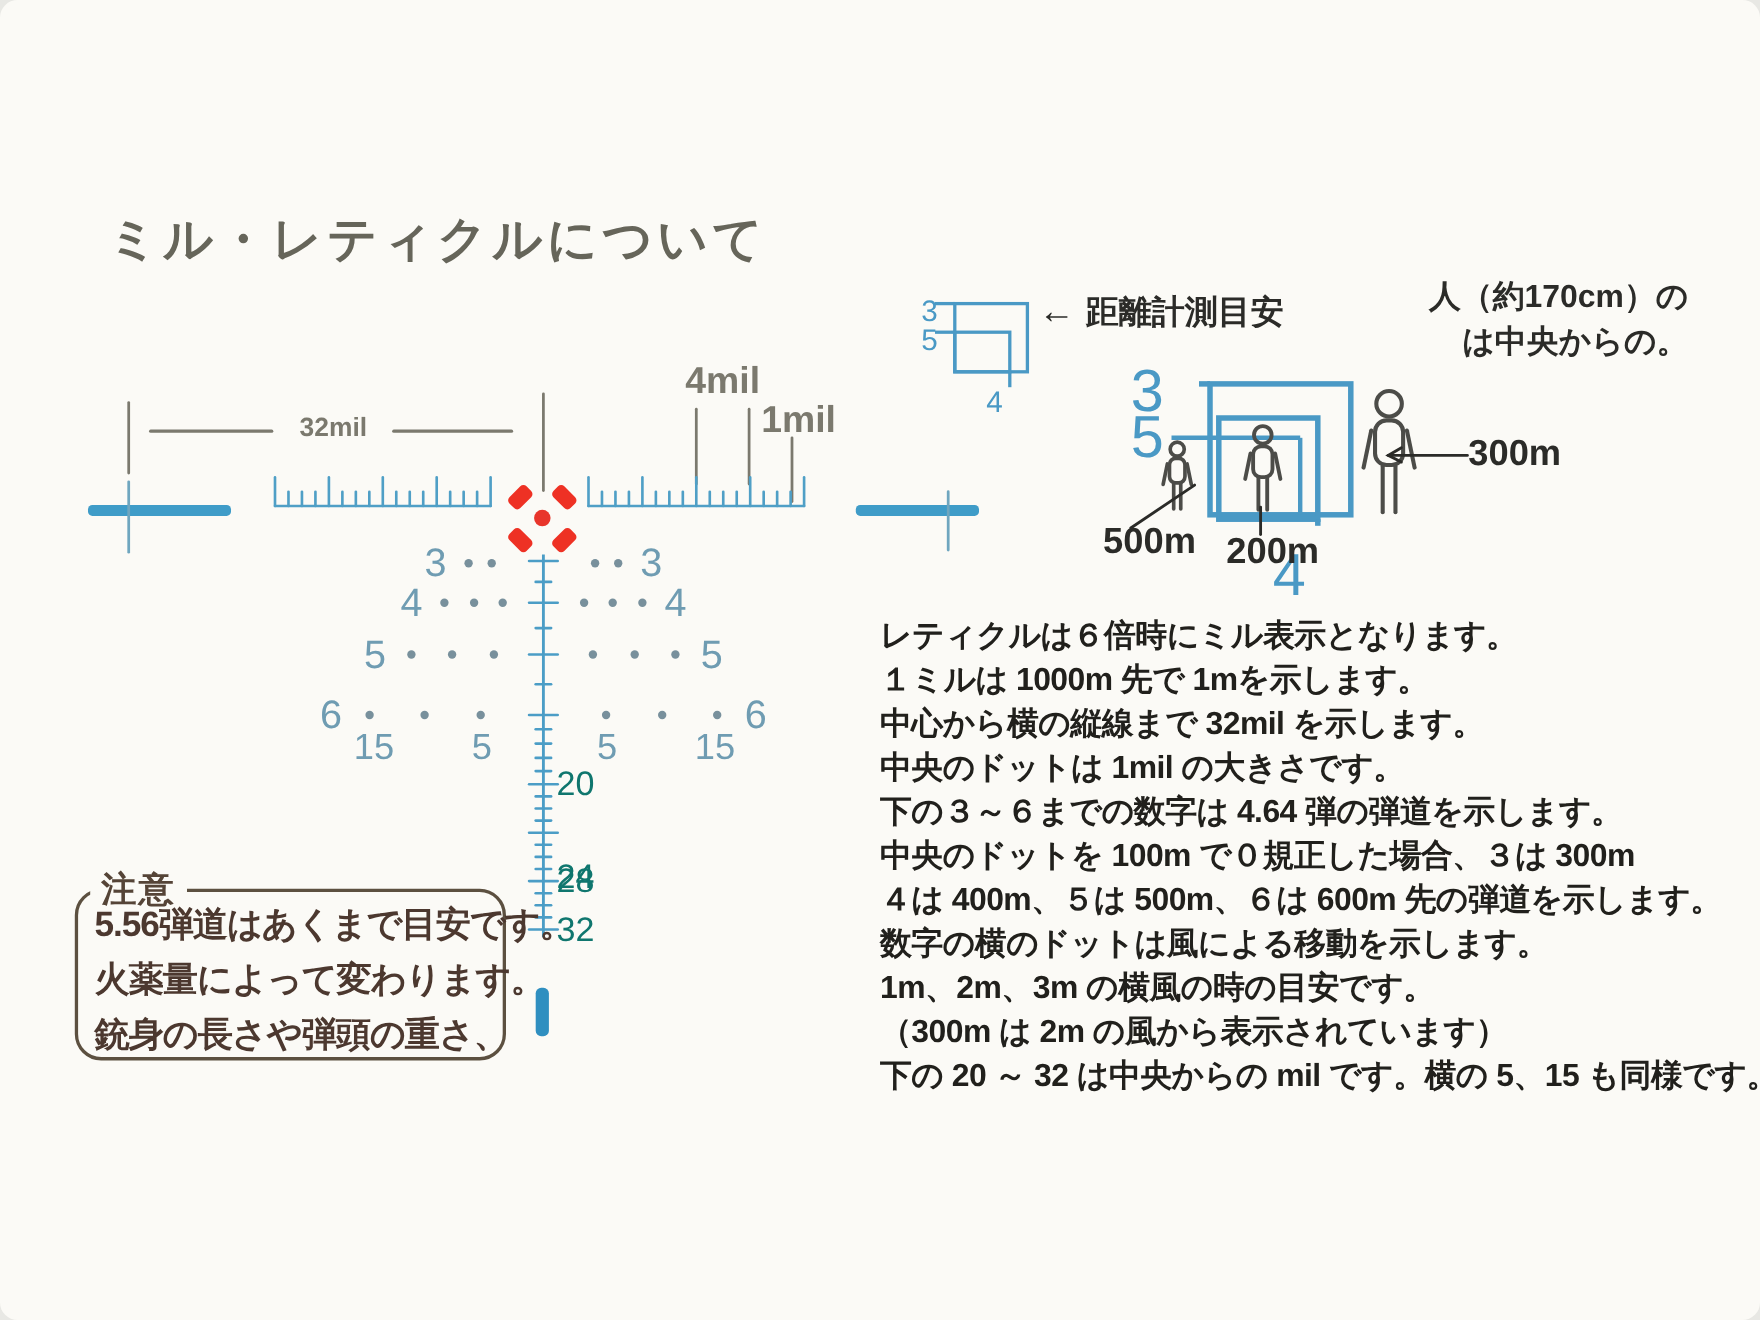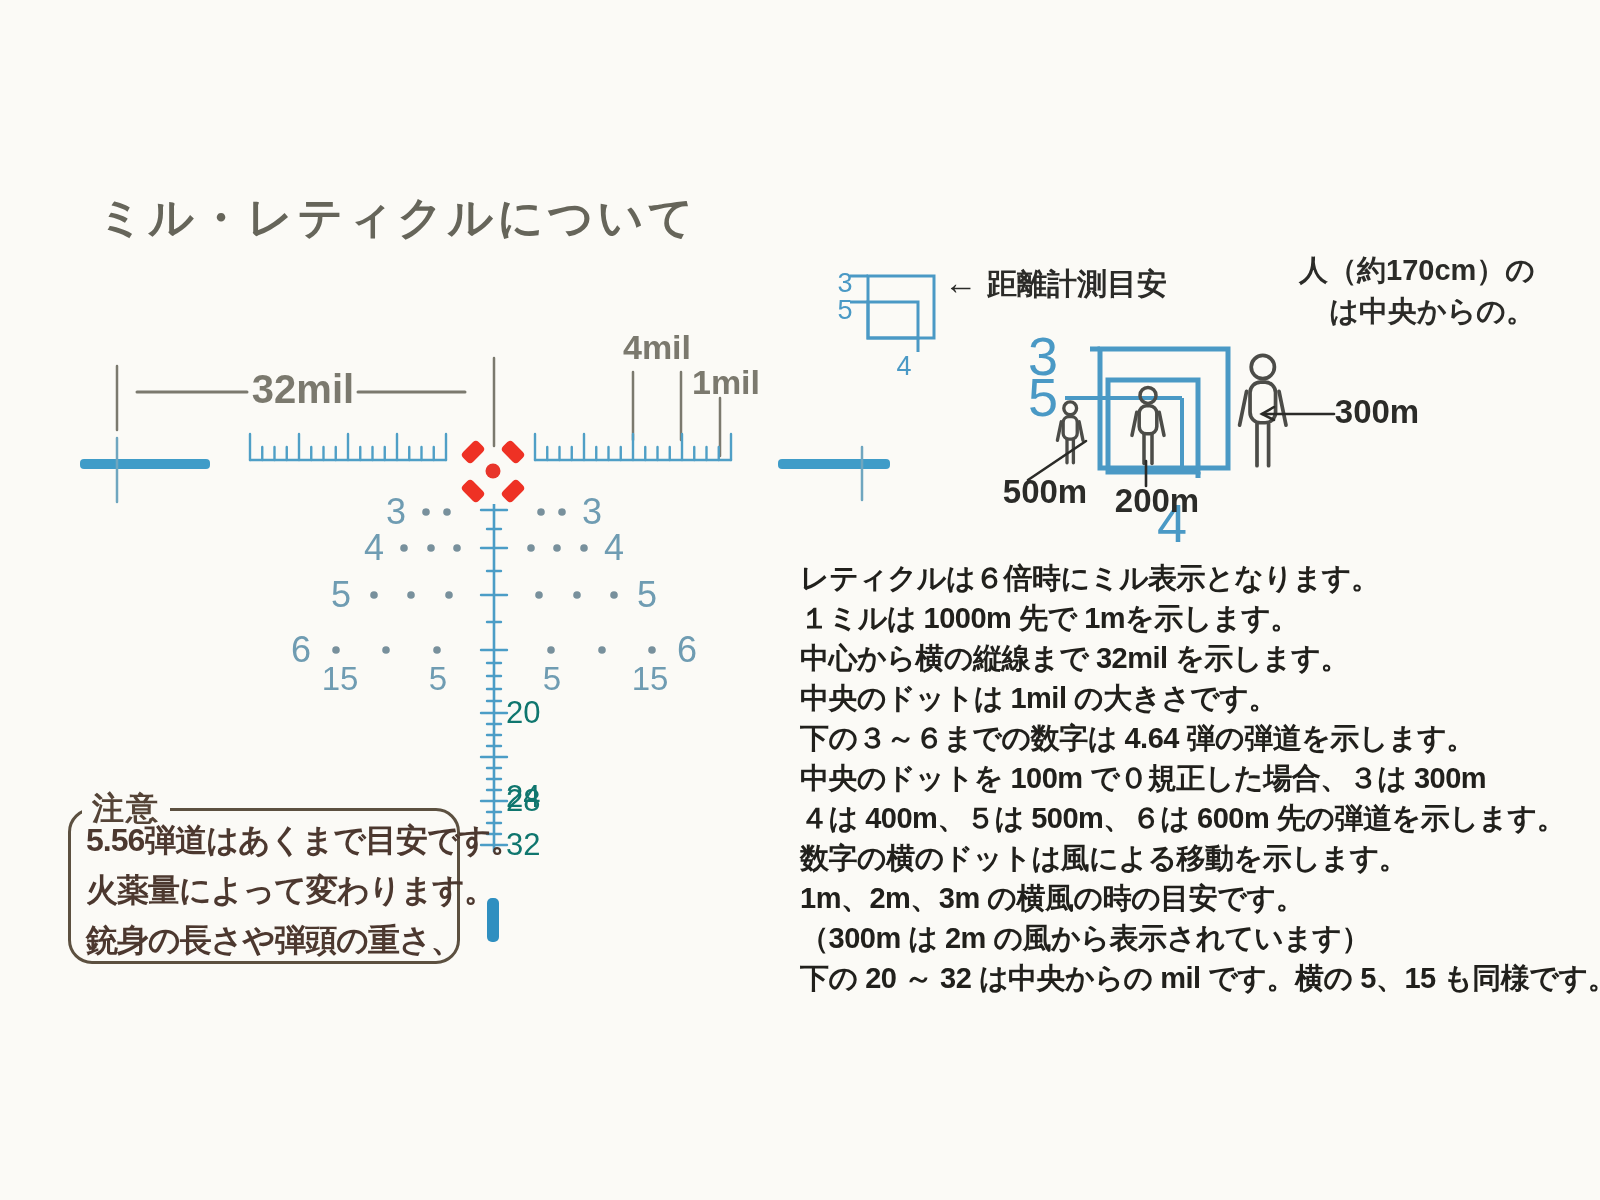--- a/index.html
+++ b/index.html
@@ -4,20 +4,21 @@
 <style>
   :root{
     --bg:#fbfaf6; --blue:#3f9cc8; --blue-soft:#6f9cb2; --blue-strong:#4a99c5;
     --red:#ee3124; --gray:#7b796e; --dark:#21201c; --brown:#4d3a30; --person:#4c4c48;
   }
   html,body{margin:0;padding:0;background:#e8e8e4;}
   #canvas{
     position:relative; width:1600px; height:1200px; margin:0 auto;
     background:var(--bg); overflow:hidden;
     font-family:"Liberation Sans","DejaVu Sans",sans-serif;
+    border-radius:16px;
   }
   .abs{position:absolute;}
   .num{position:absolute; transform:translate(-50%,-50%); white-space:nowrap;}
   #page-title{
     left:98px; top:188px; font-size:45px; font-weight:bold; color:#66655a;
     letter-spacing:4px; white-space:nowrap;
   }
   .mil-label{color:var(--gray); font-weight:bold; white-space:nowrap;}
   .row-num{font-size:36px; color:var(--blue-soft); font-weight:400;}
   .sub-num{font-size:33px; color:var(--blue-soft); font-weight:400;}
@@ -201,21 +202,21 @@
     <g stroke="#2b2b28" stroke-width="2.6" stroke-linecap="round">
       <line x1="1028" y1="480" x2="1086" y2="441"></line>
       <line x1="1146" y1="461" x2="1146" y2="486"></line>
       <line x1="1262" y1="414" x2="1334" y2="414"></line>
       <polyline points="1274,407 1262,414 1274,420" fill="none"></polyline>
     </g>
   </svg>
 
   <div id="page-title" class="abs">ミル・レティクルについて</div>
 
-  <div class="num mil-label" style="left:303px;top:389px;font-size:40px">32mil</div>
+  <div class="num mil-label" style="left:303px;top:389px;font-size:24px">32mil</div>
   <div class="num mil-label" style="left:657px;top:347px;font-size:34px">4mil</div>
   <div class="num mil-label" style="left:726px;top:382px;font-size:34px">1mil</div>
 
   <div id="row-labels">
       <div class="num row-num" style="left: 396px; top: 512px;">3</div>
       <div class="num row-num" style="left: 592px; top: 512px;">3</div>
       <div class="num row-num" style="left: 374px; top: 548px;">4</div>
       <div class="num row-num" style="left: 614px; top: 548px;">4</div>
       <div class="num row-num" style="left: 341px; top: 595px;">5</div>
       <div class="num row-num" style="left: 647px; top: 595px;">5</div>

